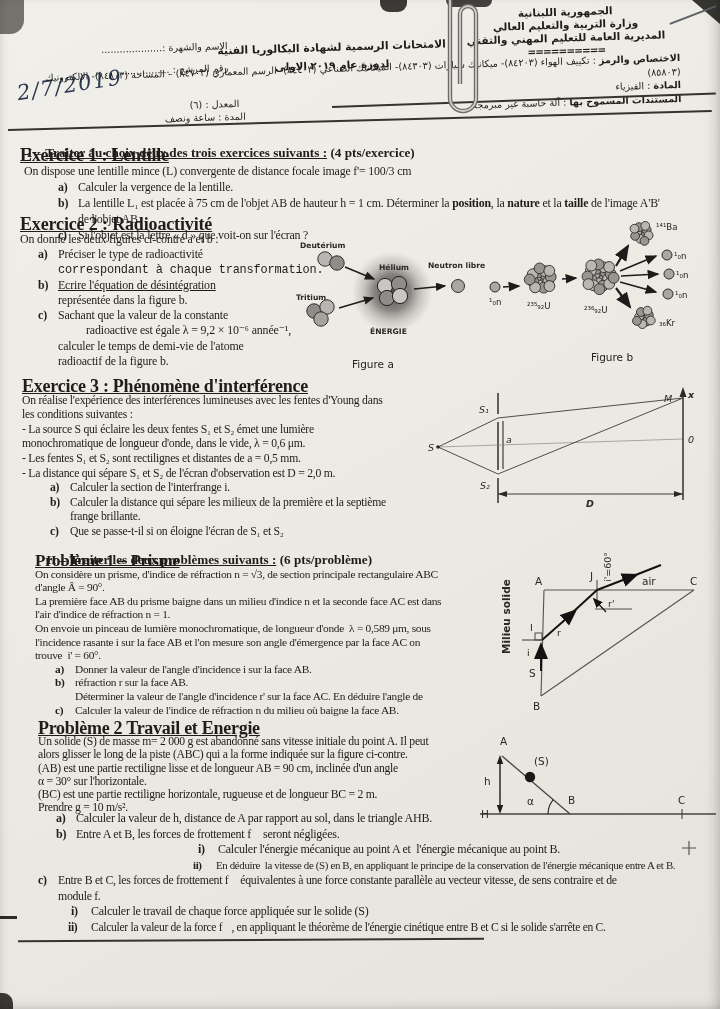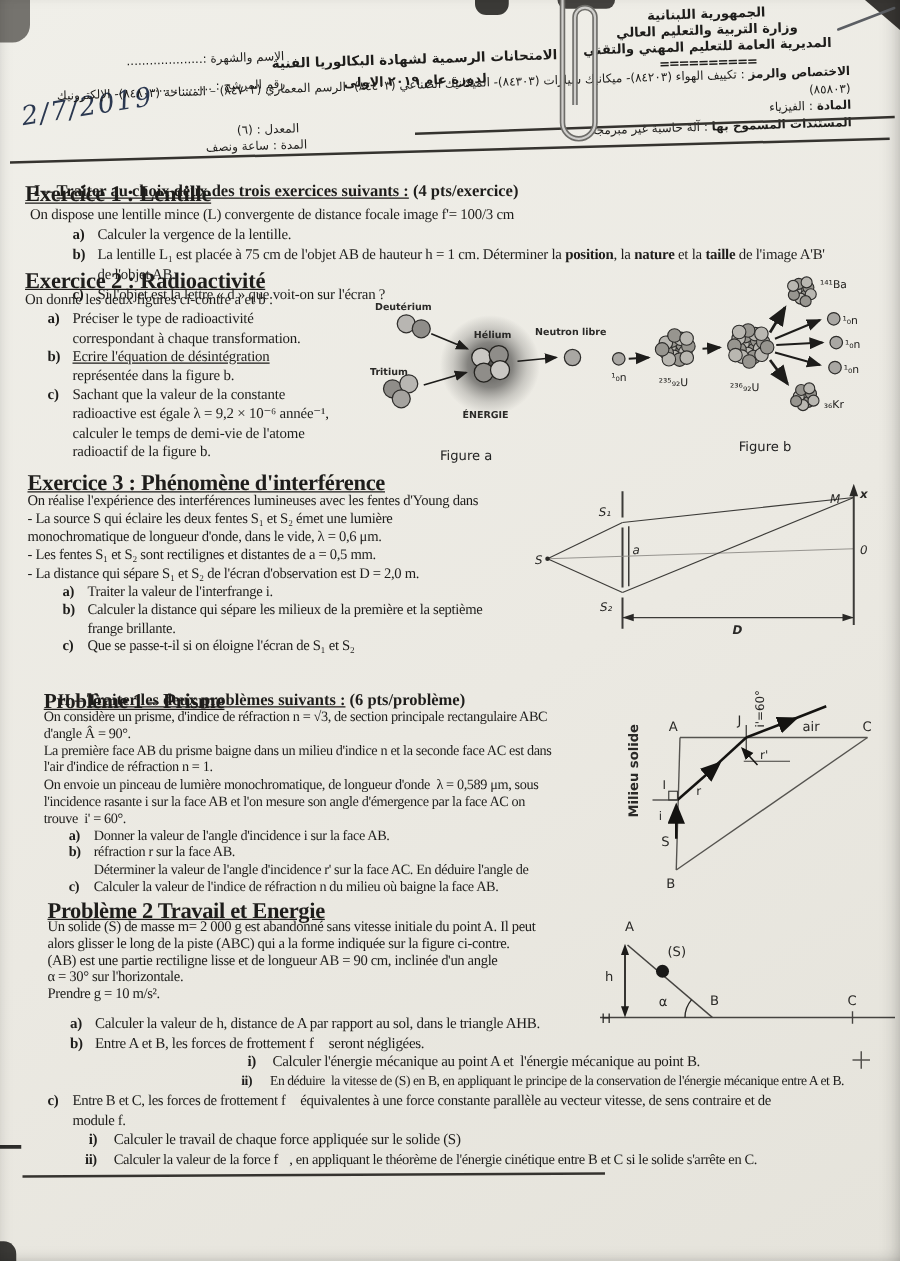--- a/index.html
+++ b/index.html
@@ -122,35 +122,35 @@
     </div>
   </div>
 
   <div class="abs ex2" style="left:20px;top:217px;width:280px;">
     <div class="ex-title">Exercice 2 : Radioactivité</div>
     <div class="ln">On donne les deux figures ci-contre a et b :</div>
     <div class="item" style="margin-left:18px;">
       <span class="mk">a)</span>
       <span>
           <span class="ln" style="display:block;">Préciser le type de radioactivité</span>
-          <span class="ln" style="display:block;">correspondant à chaque transformation.</span>
+          <span class="ln" style="display:block;font-family:Liberation Mono, monospace;">correspondant à chaque transformation.</span>
         </span>
     </div>
     <div class="item" style="margin-left:18px;">
       <span class="mk">b)</span>
       <span>
           <span class="ln" style="display:block;text-decoration:underline;">Ecrire l'équation de désintégration</span>
           <span class="ln" style="display:block;">représentée dans la figure b.</span>
         </span>
     </div>
     <div class="item" style="margin-left:18px;">
       <span class="mk">c)</span>
       <span>
           <span class="ln" style="display:block;">Sachant que la valeur de la constante</span>
-          <span class="ln" style="display:block;">radioactive est égale λ = 9,2 × 10⁻⁶ année⁻¹,</span>
+          <span class="ln" style="display:block;margin-left:28px;">radioactive est égale λ = 9,2 × 10⁻⁶ année⁻¹,</span>
           <span class="ln" style="display:block;">calculer le temps de demi-vie de l'atome</span>
           <span class="ln" style="display:block;">radioactif de la figure b.</span>
         </span>
     </div>
   </div>
 
   <svg class="abs" style="left:288px;top:228px;" width="200" height="144" viewBox="0 0 200 144">
     <defs>
       <marker id="ahA" markerWidth="9" markerHeight="8" refX="6.5" refY="3" orient="auto">
           <path d="M0,0L7.5,3L0,6z" fill="#1d1c1a"></path>
@@ -288,27 +288,28 @@
     <text class="nuc" x="191" y="46">¹₀n</text>
     <text class="nuc" x="193" y="65">¹₀n</text>
     <text class="nuc" x="192" y="85">¹₀n</text>
     <text class="nuc" x="176" y="113">₃₆Kr</text>
     <text class="figcap" x="108" y="148">Figure b</text>
   </svg>
 
   <div class="abs ex3" style="left:22px;top:379px;width:440px;">
     <div class="ex-title">Exercice 3 : Phénomène d'interférence</div>
     <div class="ln">On réalise l'expérience des interférences lumineuses avec les fentes d'Young dans</div>
+    <div class="ln">les conditions suivantes :</div>
     <div class="ln">- La source S qui éclaire les deux fentes S₁ et S₂ émet une lumière</div>
     <div class="ln">monochromatique de longueur d'onde, dans le vide, λ = 0,6 μm.</div>
     <div class="ln">- Les fentes S₁ et S₂ sont rectilignes et distantes de a = 0,5 mm.</div>
     <div class="ln">- La distance qui sépare S₁ et S₂ de l'écran d'observation est D = 2,0 m.</div>
     <div class="item" style="margin-left:28px;">
       <span class="mk">a)</span>
-      <span class="ln">Traiter la valeur de l'interfrange i.</span>
+      <span class="ln">Calculer la section de l'interfrange i.</span>
     </div>
     <div class="item" style="margin-left:28px;">
       <span class="mk">b)</span>
       <span>
           <span class="ln" style="display:block;">Calculer la distance qui sépare les milieux de la première et la septième</span>
           <span class="ln" style="display:block;line-height:14.6px;">frange brillante.</span>
         </span>
     </div>
     <div class="item" style="margin-left:28px;">
       <span class="mk">c)</span>
@@ -404,20 +405,21 @@
     <text class="dlab" x="49" y="125">S</text>
     <text class="dlab" x="30" y="102" transform="rotate(-90 30 102)" style="font-weight:bold;font-size:10.5px;">Milieu solide</text>
   </svg>
 
   <div class="abs p2" style="left:38px;top:722px;width:435px;">
     <div class="ex-title" style="font-size:18px;">Problème 2 Travail et Energie</div>
     <div class="ln">Un solide (S) de masse m= 2 000 g est abandonné sans vitesse initiale du point A. Il peut</div>
     <div class="ln">alors glisser le long de la piste (ABC) qui a la forme indiquée sur la figure ci-contre.</div>
     <div class="ln">(AB) est une partie rectiligne lisse et de longueur AB = 90 cm, inclinée d'un angle</div>
     <div class="ln">α = 30° sur l'horizontale.</div>
+    <div class="ln">(BC) est une partie rectiligne horizontale, rugueuse et de longueur BC = 2 m.</div>
     <div class="ln">Prendre g = 10 m/s².</div>
   </div>
 
   <div class="abs p2items" style="left:38px;top:811px;width:678px;">
     <div class="item" style="margin-left:18px;">
       <span class="mk">a)</span>
       <span class="ln">Calculer la valeur de h, distance de A par rapport au sol, dans le triangle AHB.</span>
     </div>
     <div class="item" style="margin-left:18px;">
       <span class="mk">b)</span>

